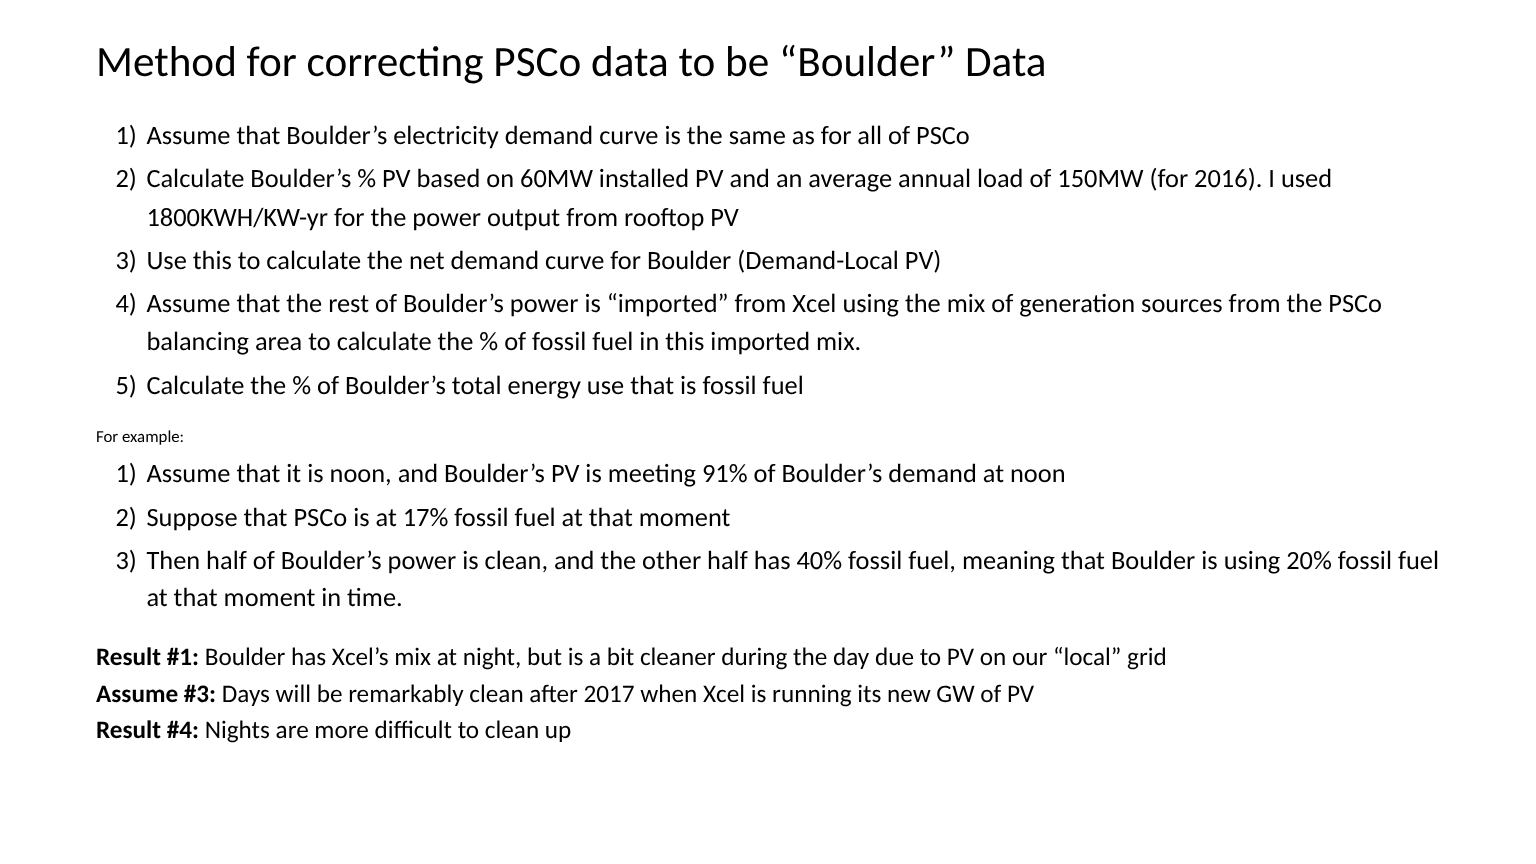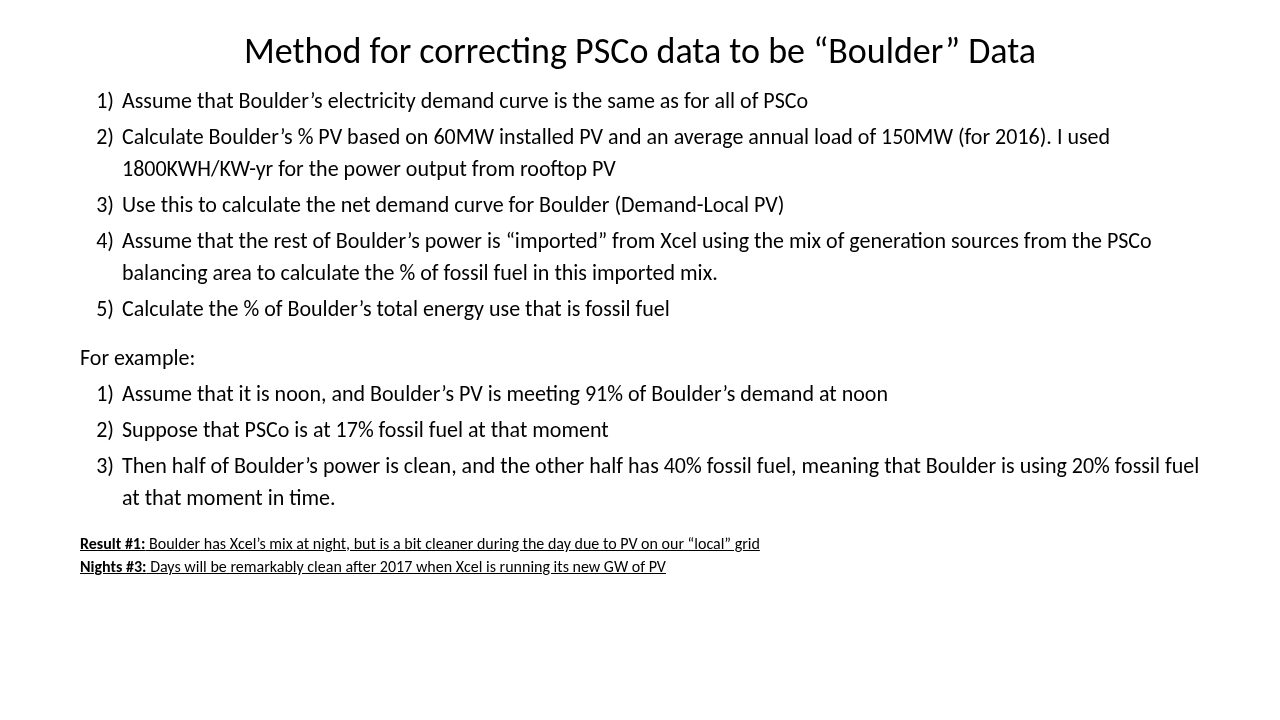--- a/index.html
+++ b/index.html
@@ -21,24 +21,23 @@
       width: 1280px;
       height: 720px;
       padding: 30px 80px 30px 80px;
       display: flex;
       flex-direction: column;
     }
 
     .title {
       font-size: 36px;
       font-weight: normal;
-      margin-bottom: 12px;
+      margin-bottom: 24px;
       line-height: 1.2;
       color: #000000;
-      text-align: center;
     }
 
     .content {
       font-size: 22px;
       line-height: 1.45;
       color: #000000;
     }
 
     .numbered-list {
       list-style: none;
@@ -55,32 +54,31 @@
       text-align: right;
       padding-right: 8px;
       flex-shrink: 0;
     }
 
     .list-content {
       flex: 1;
     }
 
     .section-label {
-      font-size: 22px;
+      font-size: 14px;
       margin-bottom: 4px;
     }
 
     .results-section {
       margin-top: 10px;
     }
 
     .result-line {
-      font-size: 16px;
+      font-size: 21px;
       line-height: 1.45;
-      text-decoration: underline;
     }
   </style>
 </head>
 <body>
 
 <div class="slide">
   <h1 class="title">Method for correcting PSCo data to be “Boulder” Data</h1>
 
   <div class="content">
     <ol class="numbered-list">
@@ -118,16 +116,17 @@
           <span class="list-content">Suppose that PSCo is at 17% fossil fuel at that moment</span>
         </li>
         <li>
           <span class="list-number">3)</span>
           <span class="list-content">Then half of Boulder’s power is clean, and the other half has 40% fossil fuel, meaning that Boulder is using 20% fossil fuel at that moment in time.</span>
         </li>
       </ol>
 
     <div class="results-section">
     <p class="result-line"><strong>Result #1:</strong><span>  Boulder has Xcel’s mix at night, but is a bit cleaner during the day due to PV on our “local” grid</span></p>
-        <p class="result-line"><strong>Nights #3:</strong><span>  Days will be remarkably clean after 2017 when Xcel is running its new GW of PV</span></p>
+        <p class="result-line"><strong>Assume #3:</strong><span>  Days will be remarkably clean after 2017 when Xcel is running its new GW of PV</span></p>
+        <p class="result-line"><strong>Result #4:</strong><span>  Nights are more difficult to clean up</span></p>
       </div>
   </div>
 </div>
 
 </body></html>

